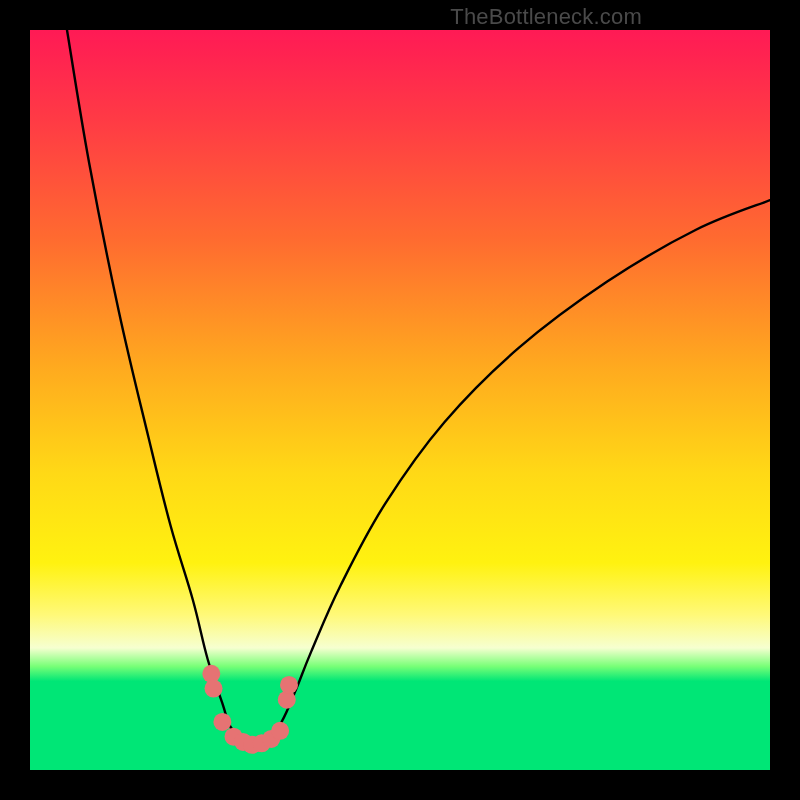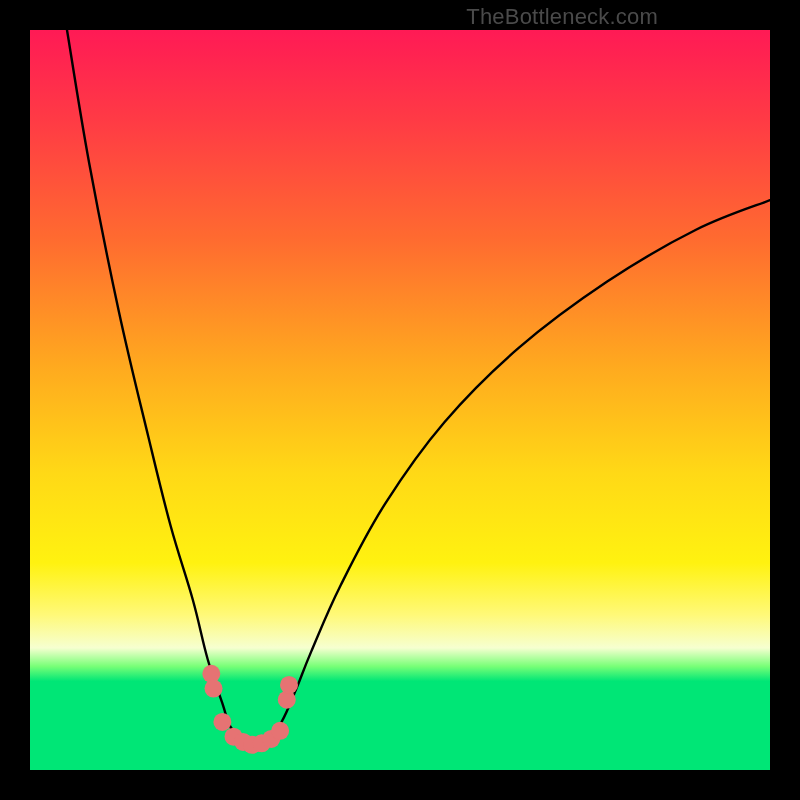--- a/index.html
+++ b/index.html
@@ -9,21 +9,20 @@
     height: 800px;
     overflow: hidden;
     background: #000;
     font-family: Arial, Helvetica, sans-serif;
   }
   .frame {
     position: relative;
     width: 648px;
     height: 800px;
     background: #000;
-    padding-left: 16px;
   }
   .plot-area {
     position: absolute;
     left: 30px;
     top: 30px;
     width: 740px;
     height: 740px;
     
     background: linear-gradient(to bottom,
       #ff1a55 0%,

